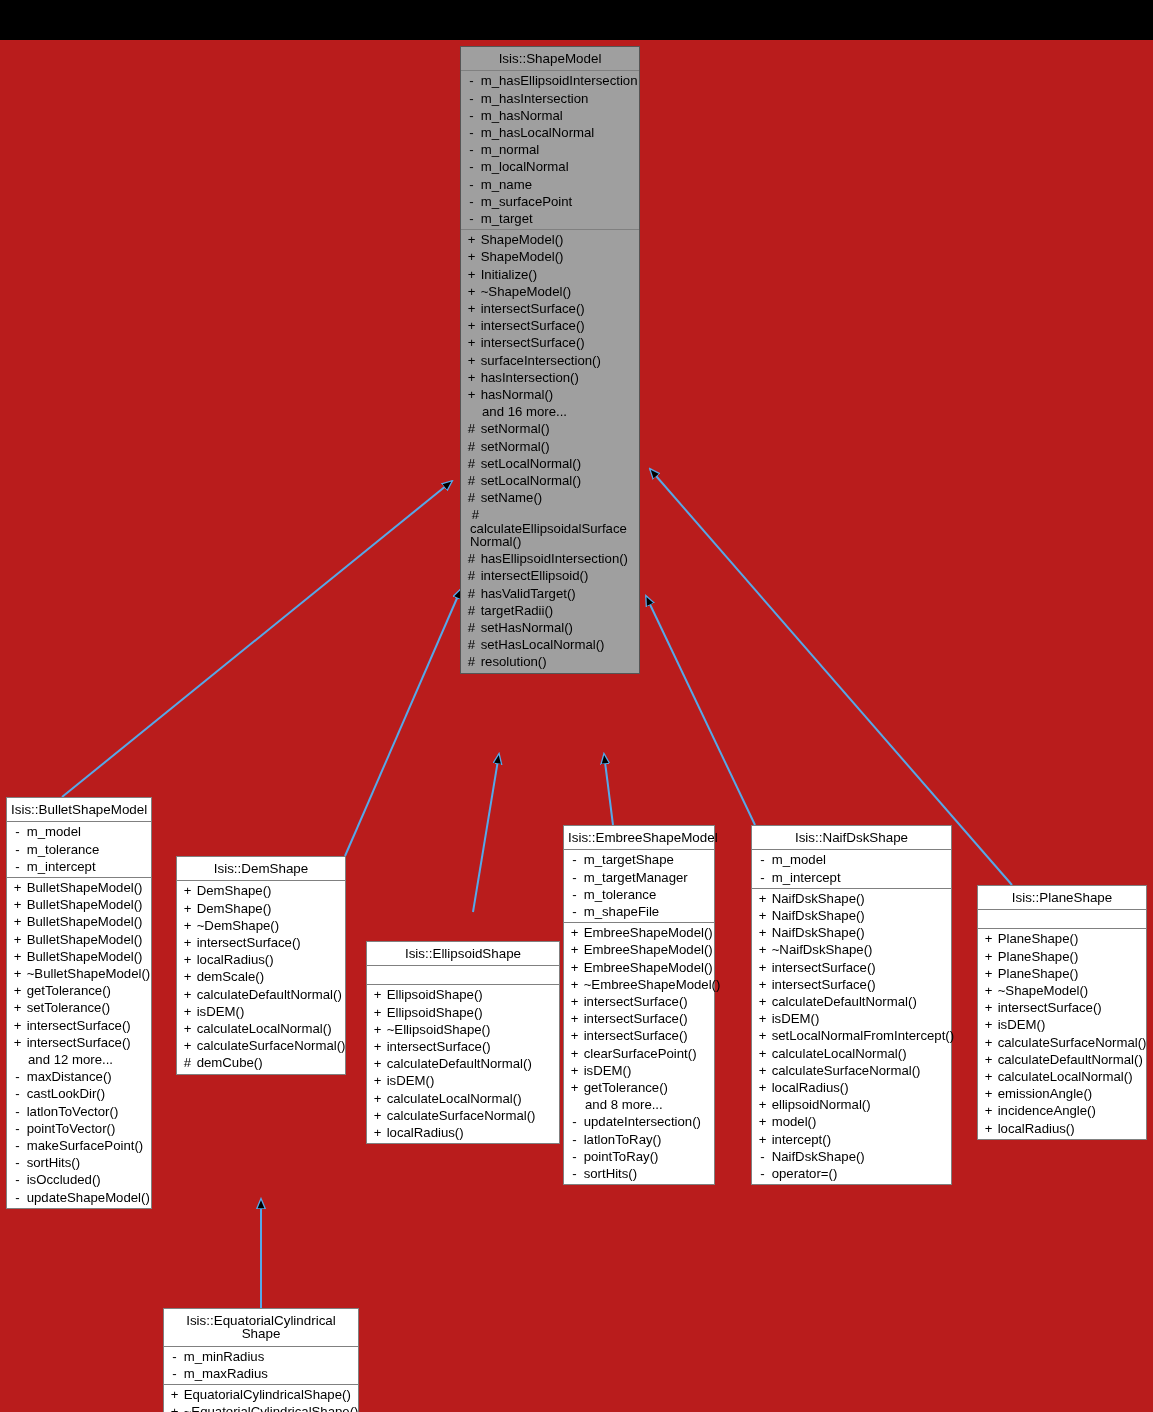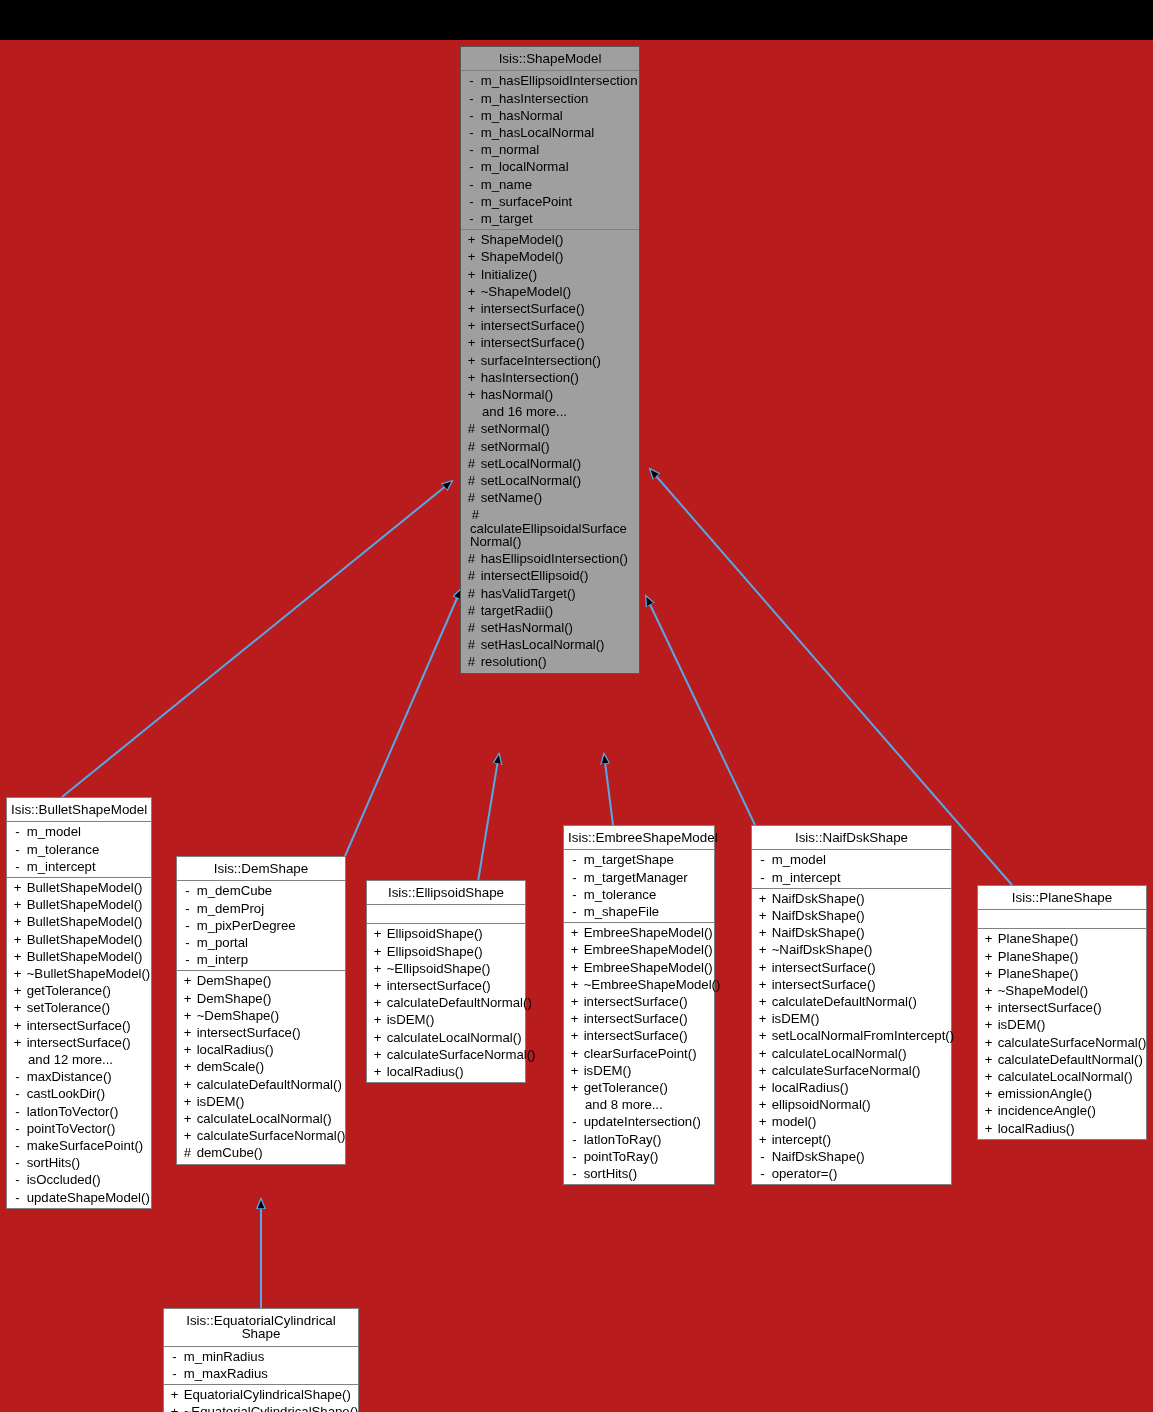--- a/index.html
+++ b/index.html
@@ -167,42 +167,35 @@
         <div class="uml-row"><span class="vis">-</span><span> makeSurfacePoint()</span></div>
         <div class="uml-row"><span class="vis">-</span><span> sortHits()</span></div>
         <div class="uml-row"><span class="vis">-</span><span> isOccluded()</span></div>
         <div class="uml-row"><span class="vis">-</span><span> updateShapeModel()</span></div>
       </div>
   </div>
 
   <div class="uml-box" style="left:176px; top:816px; width:170px;">
     <div class="uml-title">Isis::DemShape</div>
     <div class="uml-section">
-        <div class="uml-row"><span class="vis">-</span><span> m_demCube</span></div>
-        <div class="uml-row"><span class="vis">-</span><span> m_demProj</span></div>
-        <div class="uml-row"><span class="vis">-</span><span> m_pixPerDegree</span></div>
-        <div class="uml-row"><span class="vis">-</span><span> m_portal</span></div>
-        <div class="uml-row"><span class="vis">-</span><span> m_interp</span></div>
-      </div>
-    <div class="uml-section">
         <div class="uml-row"><span class="vis">+</span><span> DemShape()</span></div>
         <div class="uml-row"><span class="vis">+</span><span> DemShape()</span></div>
         <div class="uml-row"><span class="vis">+</span><span> ~DemShape()</span></div>
         <div class="uml-row"><span class="vis">+</span><span> intersectSurface()</span></div>
         <div class="uml-row"><span class="vis">+</span><span> localRadius()</span></div>
         <div class="uml-row"><span class="vis">+</span><span> demScale()</span></div>
         <div class="uml-row"><span class="vis">+</span><span> calculateDefaultNormal()</span></div>
         <div class="uml-row"><span class="vis">+</span><span> isDEM()</span></div>
         <div class="uml-row"><span class="vis">+</span><span> calculateLocalNormal()</span></div>
         <div class="uml-row"><span class="vis">+</span><span> calculateSurfaceNormal()</span></div>
         <div class="uml-row"><span class="vis">#</span><span> demCube()</span></div>
       </div>
   </div>
 
-  <div class="uml-box" style="left:366px; top:840px; width:160px;">
+  <div class="uml-box" style="left:366px; top:901px; width:194px;">
     <div class="uml-title">Isis::EllipsoidShape</div>
     <div class="uml-section empty"></div>
     <div class="uml-section">
         <div class="uml-row"><span class="vis">+</span><span> EllipsoidShape()</span></div>
         <div class="uml-row"><span class="vis">+</span><span> EllipsoidShape()</span></div>
         <div class="uml-row"><span class="vis">+</span><span> ~EllipsoidShape()</span></div>
         <div class="uml-row"><span class="vis">+</span><span> intersectSurface()</span></div>
         <div class="uml-row"><span class="vis">+</span><span> calculateDefaultNormal()</span></div>
         <div class="uml-row"><span class="vis">+</span><span> isDEM()</span></div>
         <div class="uml-row"><span class="vis">+</span><span> calculateLocalNormal()</span></div>

